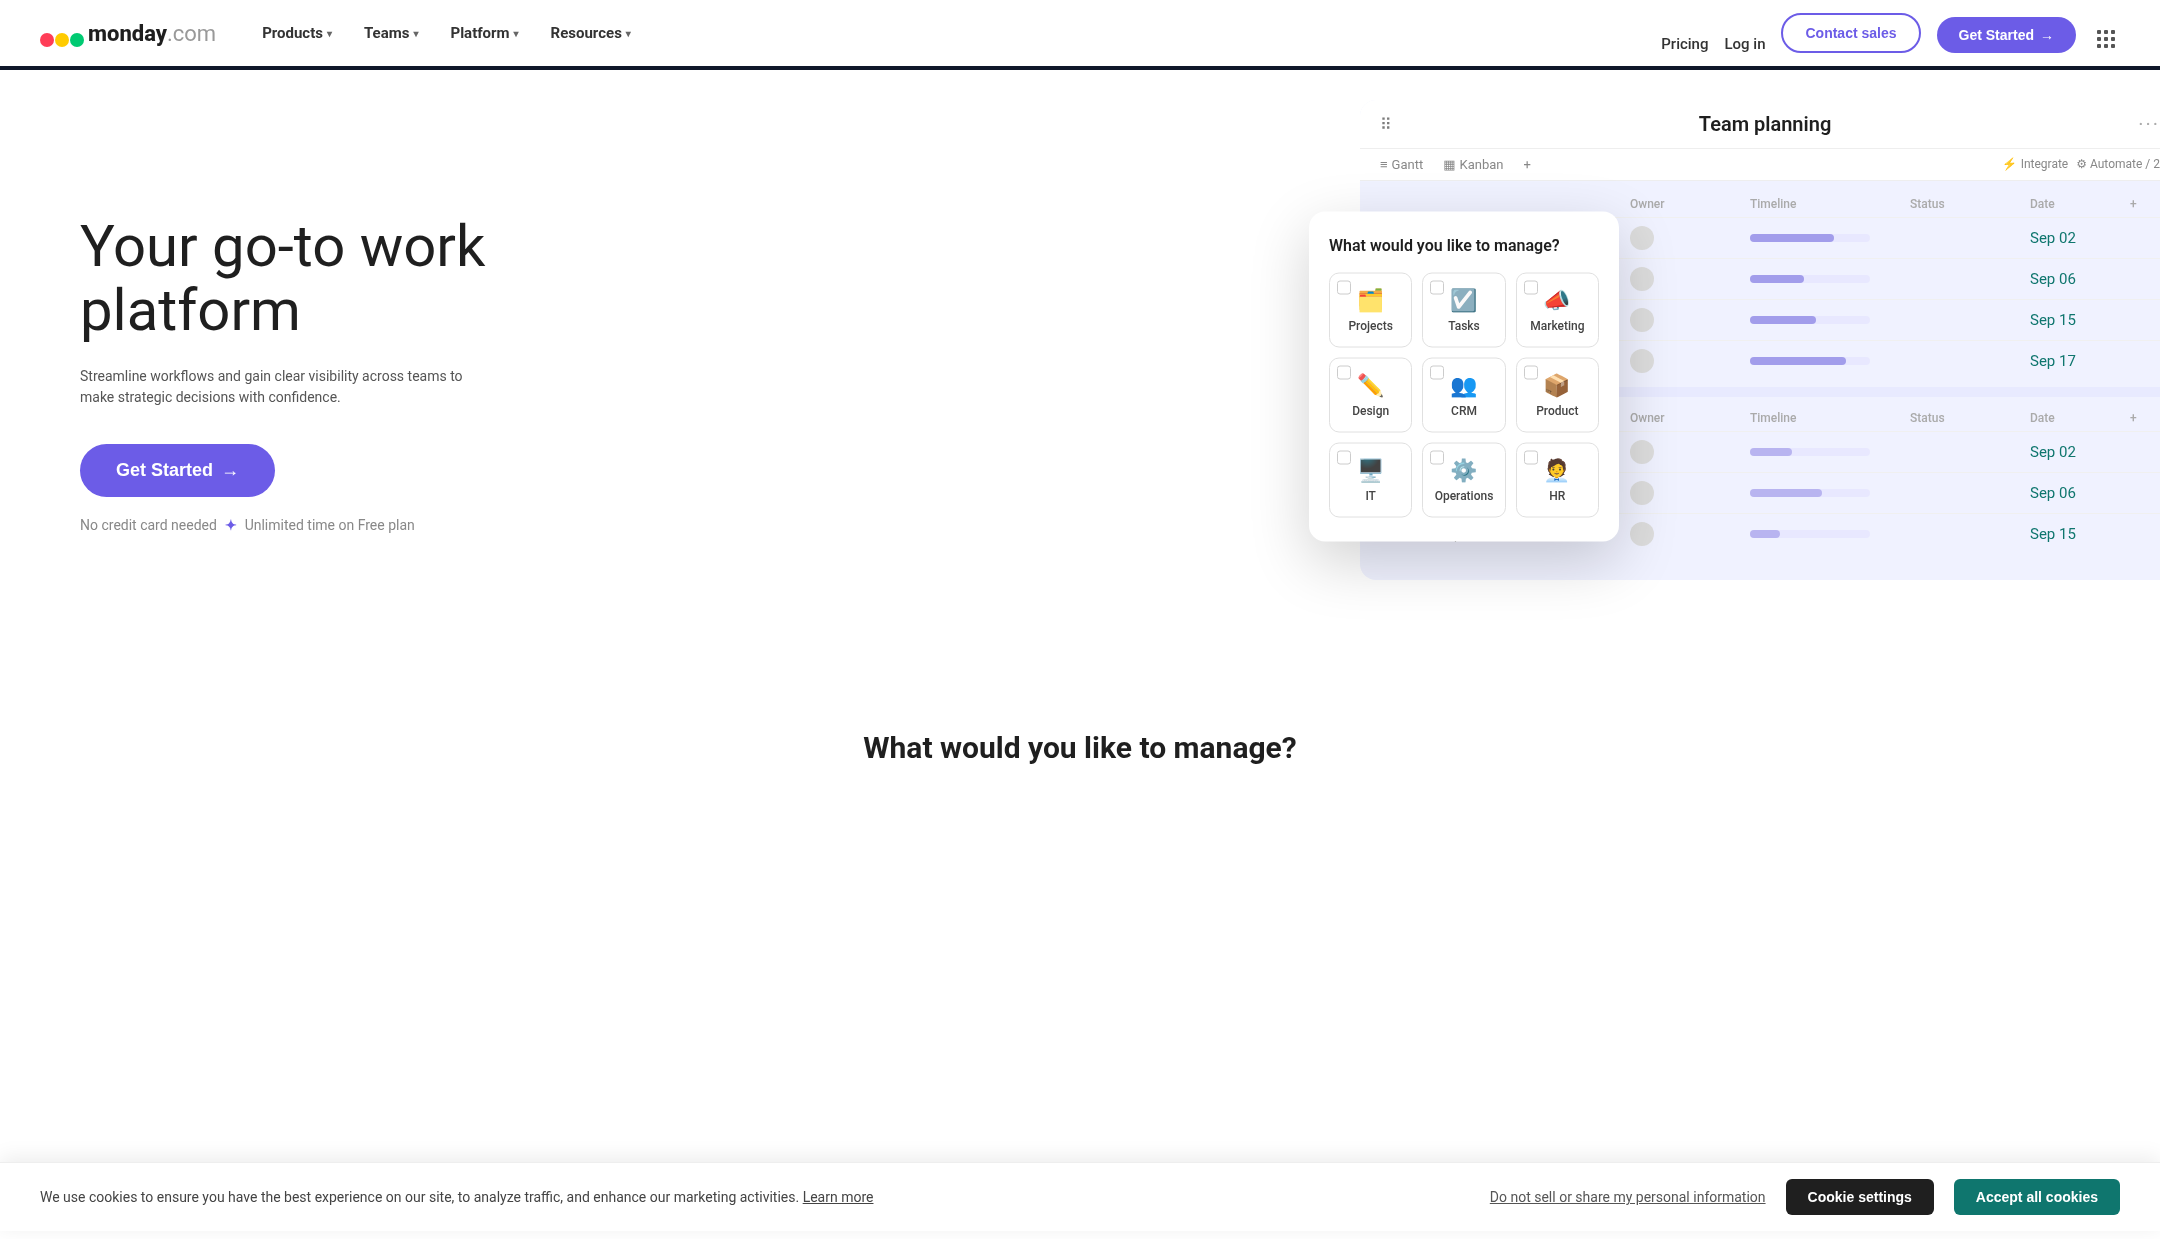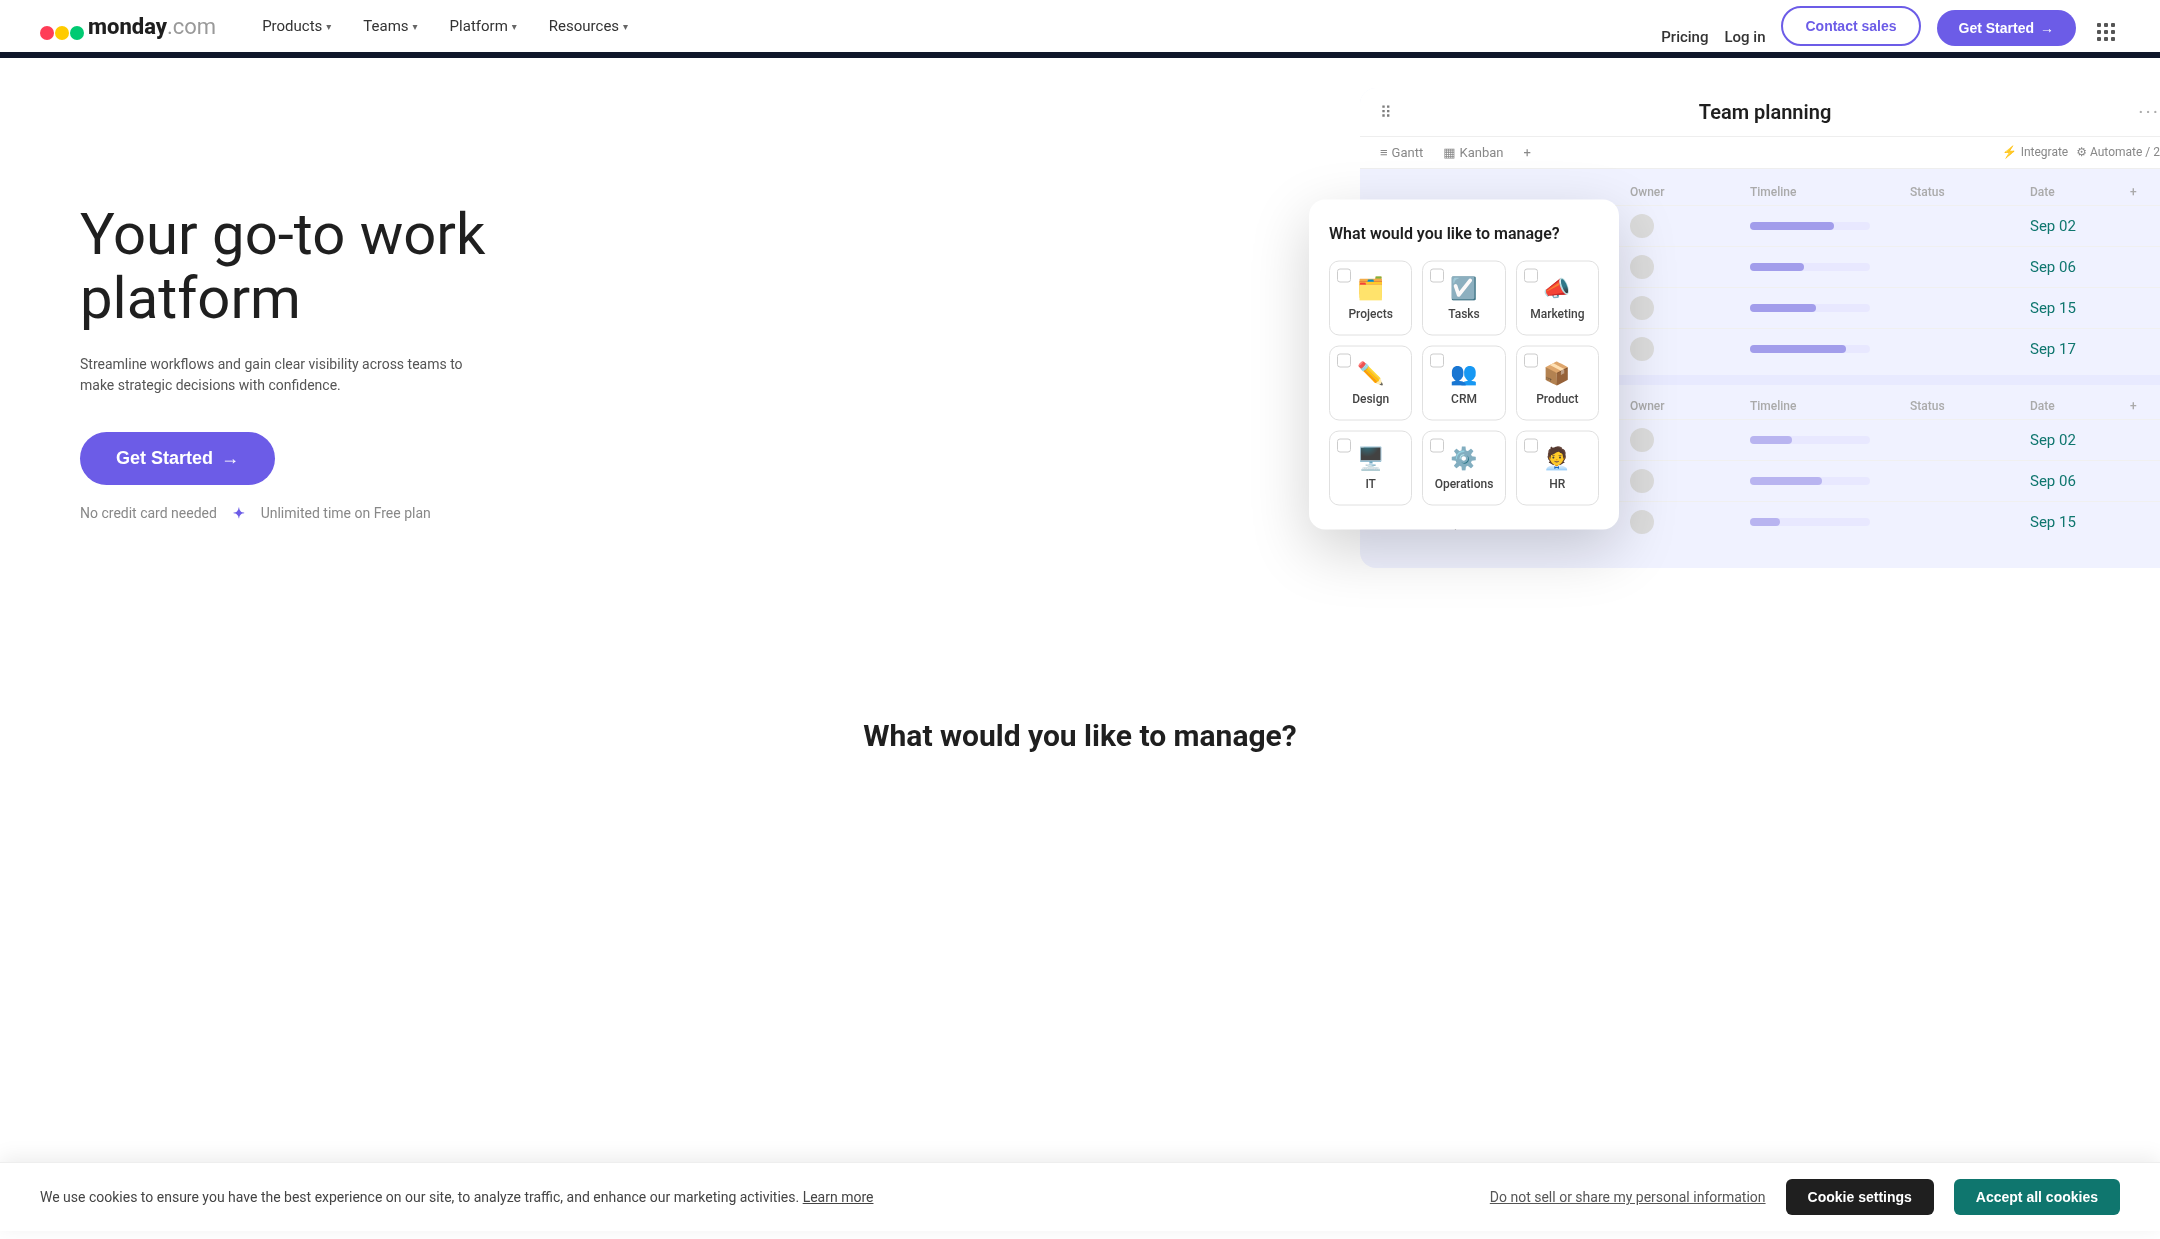--- a/index.html
+++ b/index.html
@@ -3,22 +3,22 @@
   <meta charset="utf-8">
   <style>
     * { box-sizing: border-box; margin: 0; padding: 0; }
     body { font-family: -apple-system, BlinkMacSystemFont, 'Segoe UI', Roboto, sans-serif; background: #fff; overflow-x: hidden; }
 
     
     .navbar {
       display: flex;
       align-items: center;
       padding: 0 40px;
-      height: 58px;
-      border-bottom: 6px solid #0f172a;
+      height: 70px;
+      border-bottom: 4px solid #0f172a;
       background: #fff;
       position: relative;
       z-index: 100;
     }
     .nav-logo {
       display: flex;
       align-items: center;
       margin-right: 32px;
       text-decoration: none;
     }
@@ -35,21 +35,21 @@
     }
     .nav-item {
       display: flex;
       align-items: center;
       gap: 4px;
       padding: 8px 14px;
       font-size: 15px;
       color: #333;
       cursor: pointer;
       border-radius: 6px;
-      font-weight: 400;
+      font-weight: 700;
     }
     .nav-chevron { font-size: 10px; color: #666; }
     .nav-right {
       display: flex;
       align-items: flex-end;
       gap: 16px;
     }
     .nav-pricing {
       font-size: 15px;
       color: #333;
@@ -133,21 +133,21 @@
       cursor: pointer;
       display: inline-flex;
       align-items: center;
       gap: 8px;
       margin-bottom: 20px;
     }
     .hero-note {
       font-size: 14px;
       color: #888;
       display: flex;
-      gap: 16px;
+      gap: 8px;
     }
     .hero-note .dot { color: #6c5ce7; font-weight: 700; }
 
     
     .hero-right {
       flex: 1;
       position: relative;
       min-height: 460px;
     }
     .dashboard-bg {

